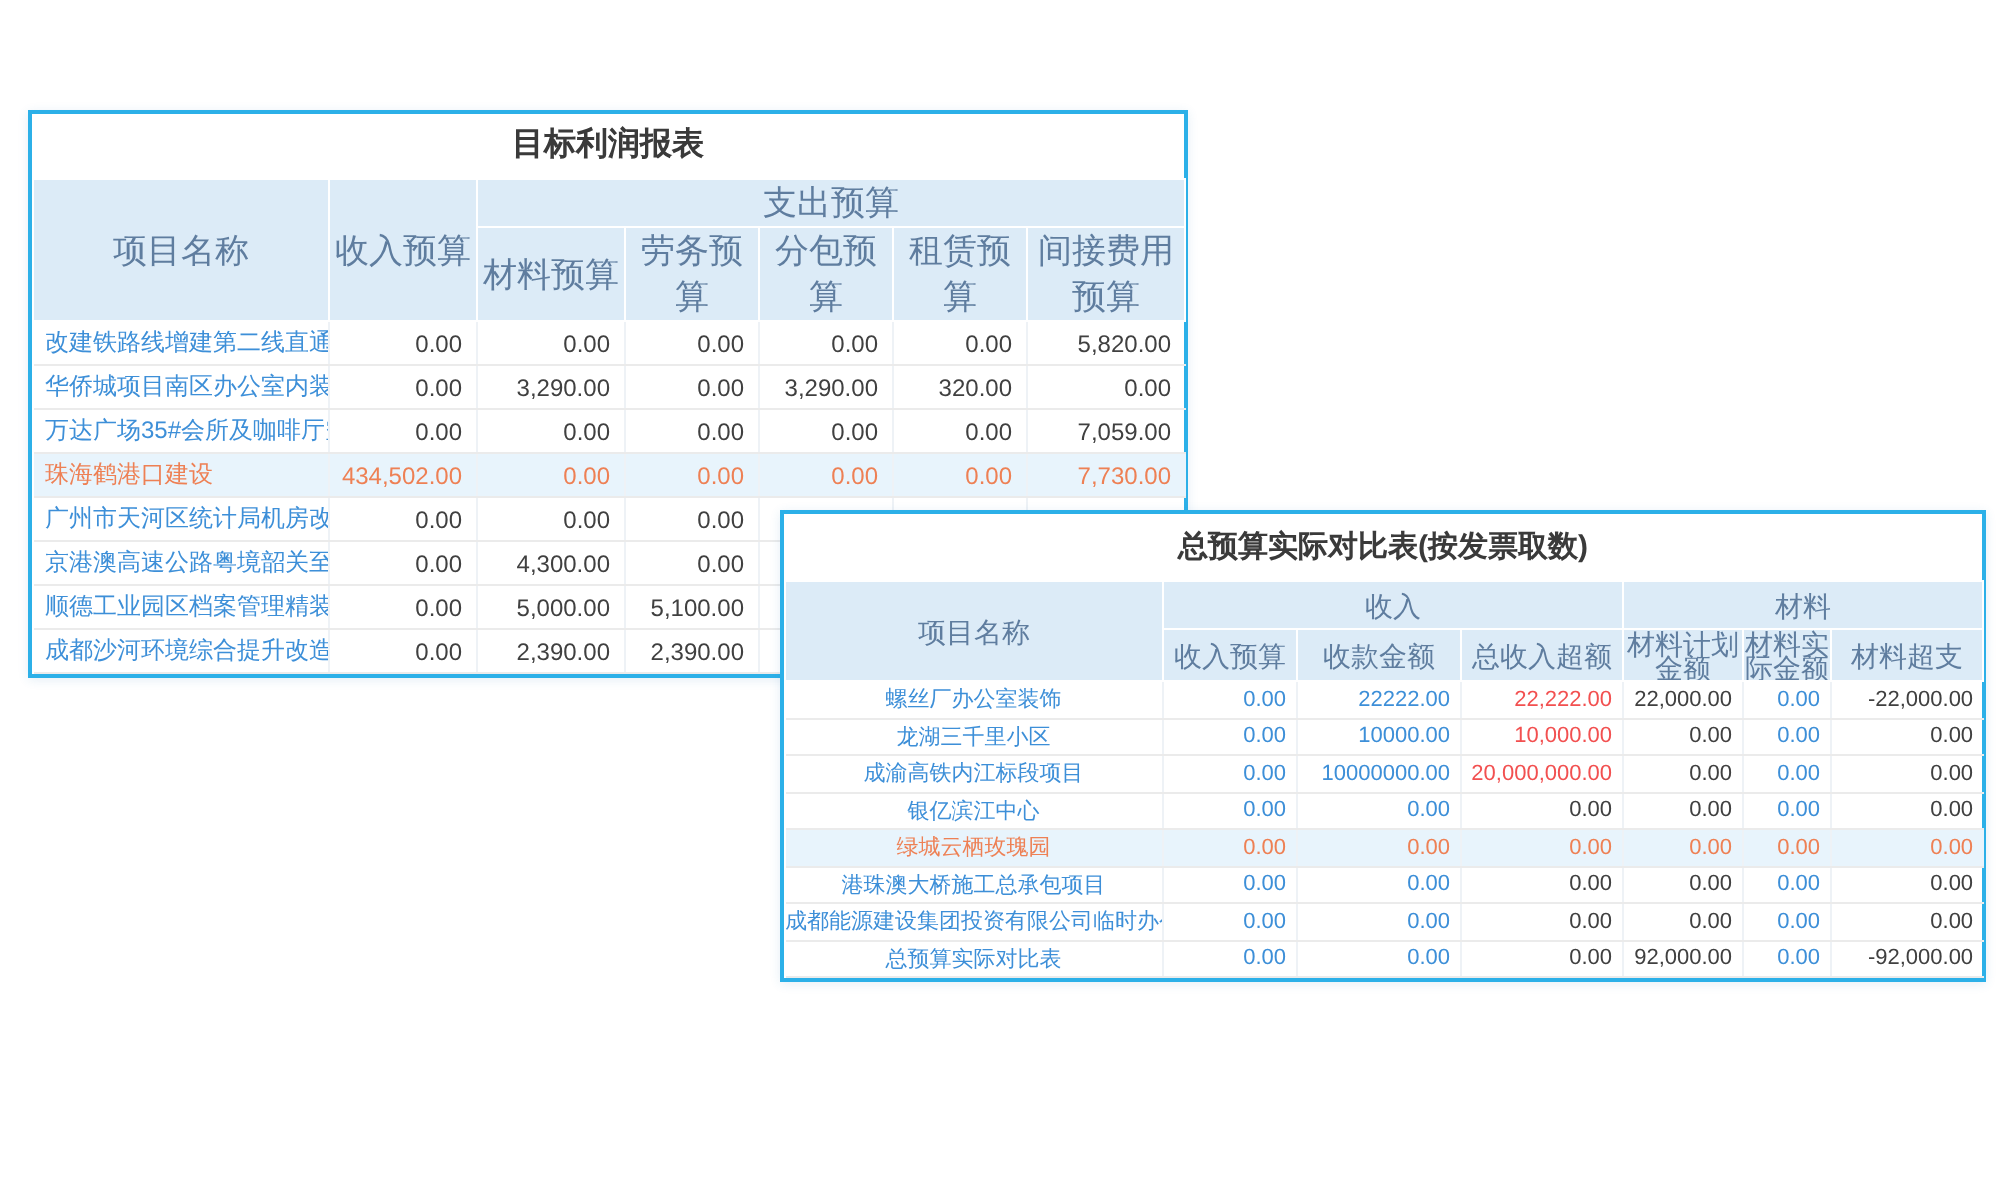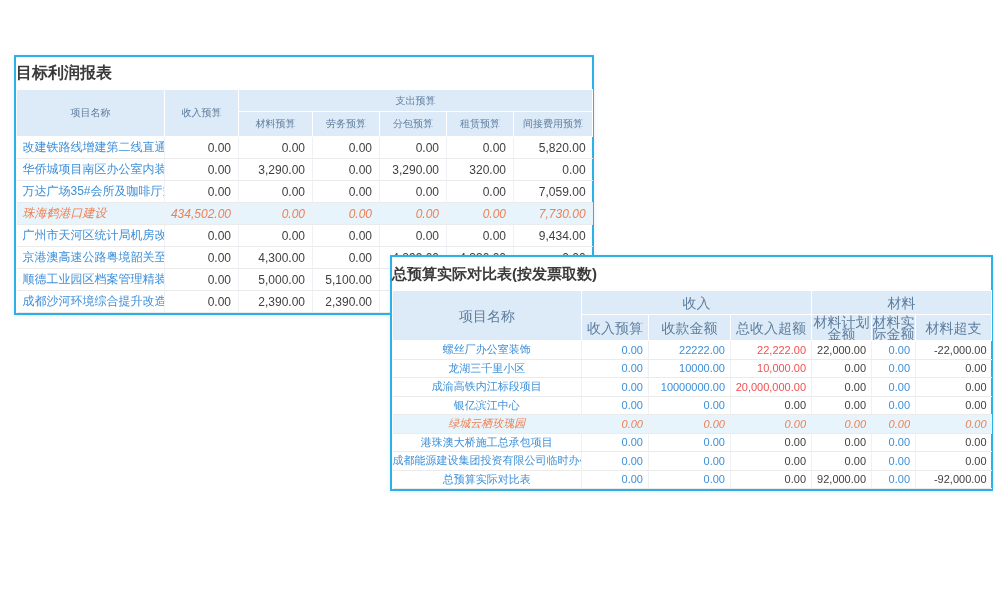--- a/index.html
+++ b/index.html
@@ -11,51 +11,51 @@
     --alert-red:#f25050;
     --highlight-orange:#ee8054;
     --highlight-bg:#e8f4fc;
   }
   *{margin:0;padding:0;box-sizing:border-box;}
   html,body{width:1000px;height:600px;background:#ffffff;overflow:hidden;
     font-family:"Liberation Sans","DejaVu Sans",sans-serif;}
   .stage{position:relative;width:1000px;height:600px;background:#fff;}
   .win{position:absolute;background:#fff;border:2px solid var(--accent-border);
     box-shadow:0 1px 5px rgba(40,120,180,.12);}
-  .win-title{text-align:left;font-weight:bold;color:#3a3a3a;background:#fff;}
+  .win-title{text-align:center;font-weight:bold;color:#3a3a3a;background:#fff;}
   #win1{left:14px;top:55px;width:580px;}
   #win1 .win-title{height:32px;line-height:32px;font-size:16px;}
   #win2{left:390px;top:255px;width:603px;}
   #win2 .win-title{height:33px;line-height:33px;font-size:15px;}
   table{border-collapse:collapse;table-layout:fixed;width:100%;}
   thead{border-top:1px solid #cfdce9;}
   th{background:var(--header-bg);color:var(--header-text);font-weight:normal;
     text-align:center;border:1px solid #ffffff;overflow:hidden;}
-  .t1 th{font-size:10px;}
+  .t1 th{font-size:17px;}
   .t2 th{font-size:14px;line-height:12px;}
   .t1 thead tr.group-row{height:22px;}
   .t1 thead tr.sub-row{height:25px;}
   .t2 thead tr.group-row{height:24px;}
   .t2 thead tr.sub-row{height:26px;}
   tbody td{border-bottom:1px solid #ebebeb;border-right:1px solid #eef2f6;
     overflow:hidden;white-space:nowrap;}
   tbody td:last-child{border-right:none;}
   .t1 tbody tr{height:22px;}
   .t1 tbody td{font-size:12px;}
   .t2 tbody tr{height:18.5px;}
   .t2 tbody td{font-size:11px;}
   td.name{text-align:left;padding-left:6px;}
   .t2 td.name{text-align:center;padding-left:0;}
   td.num{text-align:right;padding-right:7px;}
   .t2 td.num{padding-right:5px;}
   .c-blue{color:var(--link-blue);}
   .c-dark{color:var(--value-dark);}
   .c-red{color:var(--alert-red);}
   .c-orange{color:var(--highlight-orange);}
-  tr.hl td{background:var(--highlight-bg);font-style:italic;}
+  tr.hl td{background:var(--highlight-bg);}
 </style>
 </head>
 <body>
 
 <div class="stage">
 
   <div class="win" id="win1">
     <div class="win-title">目标利润报表</div>
     <table class="t1">
       <colgroup>

